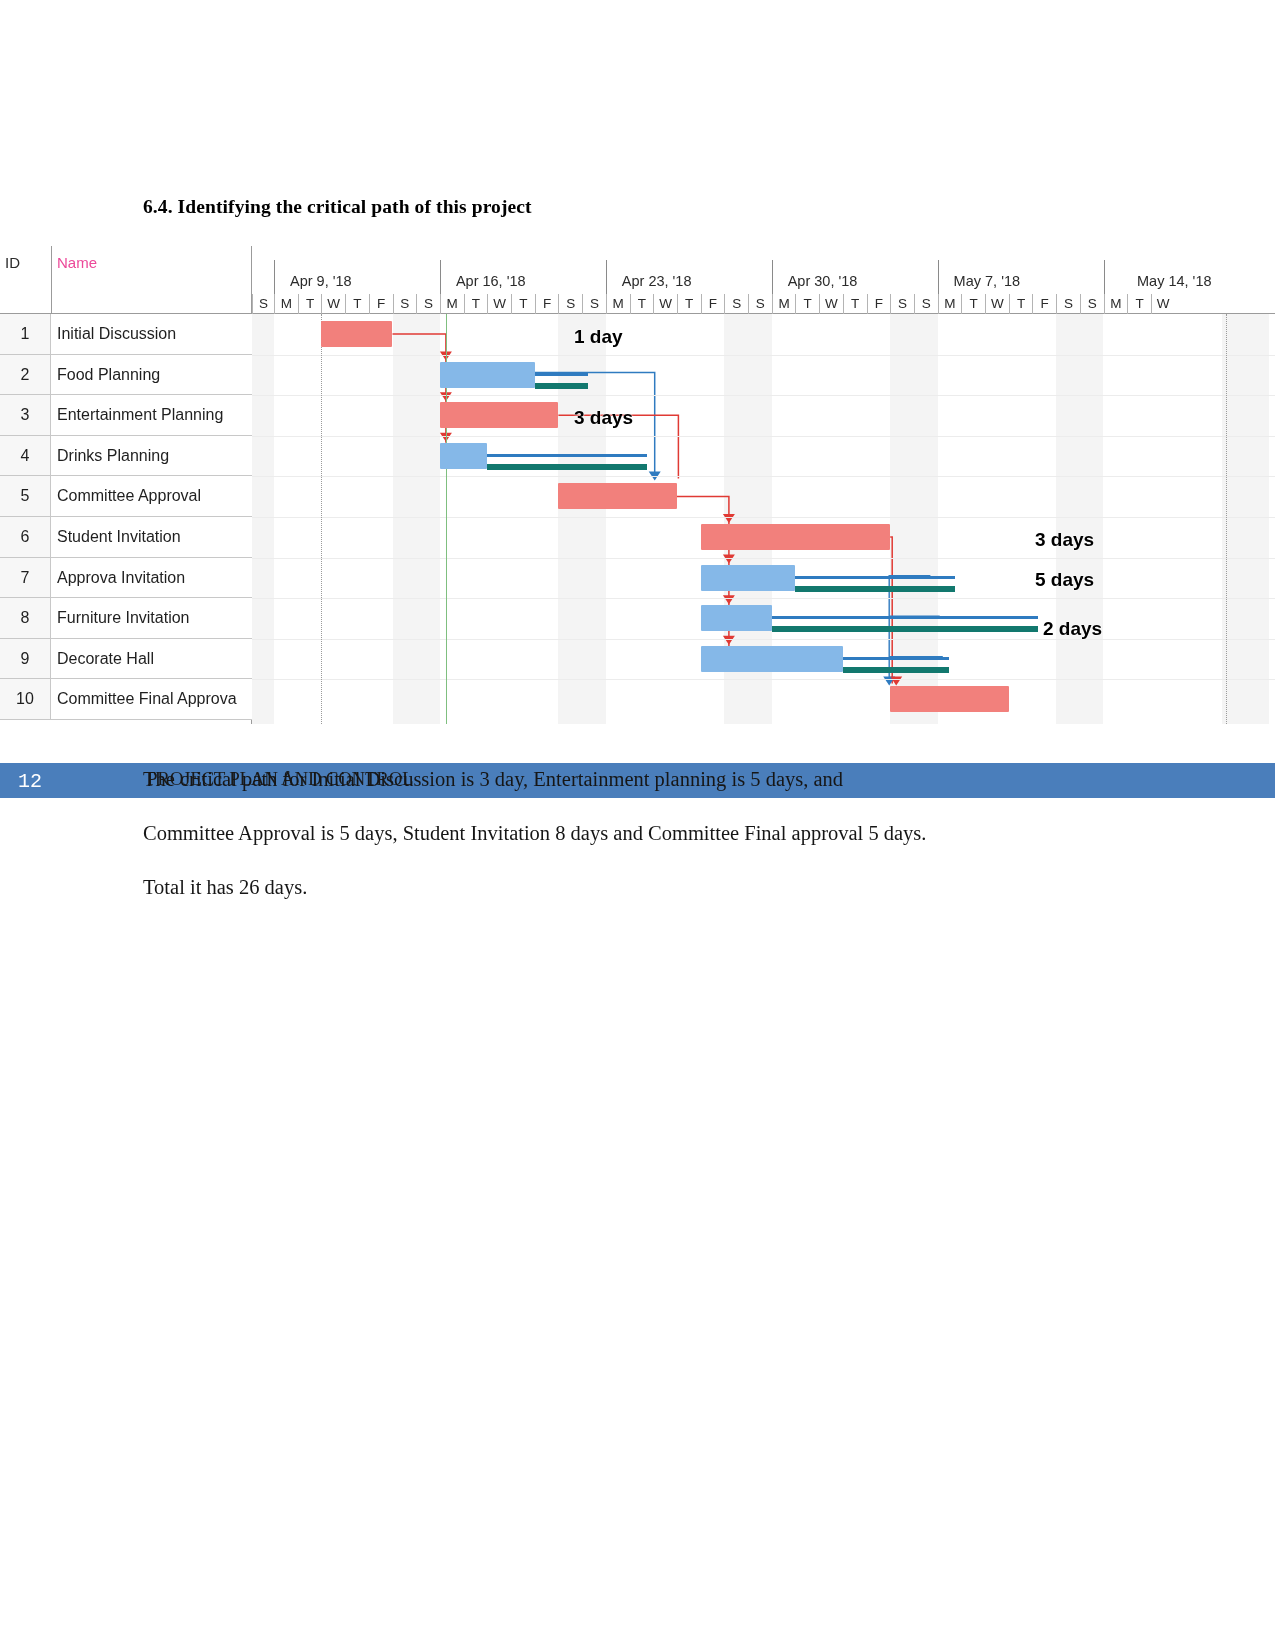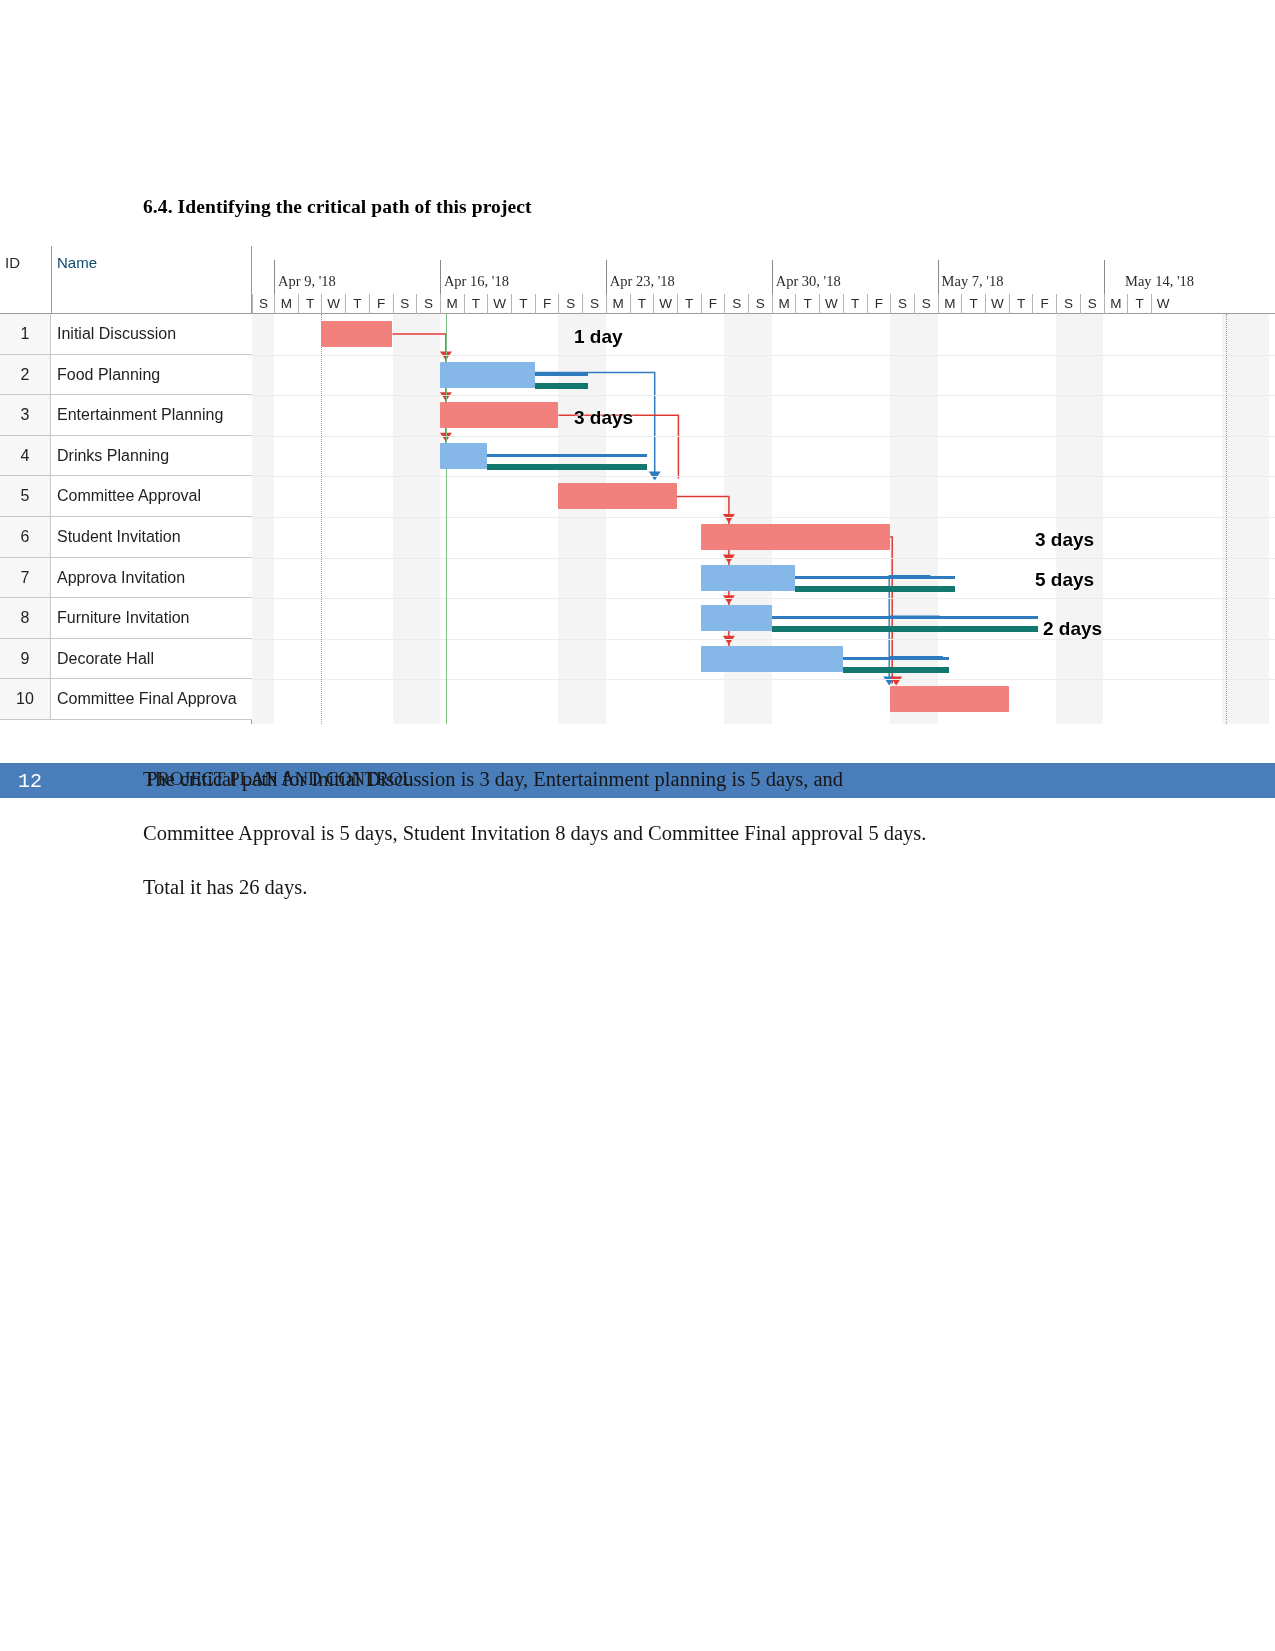--- a/index.html
+++ b/index.html
@@ -61,21 +61,21 @@
   .grid-head .h-id {
     position: absolute;
     left: 5px; top: 8px;
     font-size: 15px;
     color: #2b2b2b;
   }
   .grid-head .h-name {
     position: absolute;
     left: 57px; top: 8px;
     font-size: 15px;
-    color: #0c4a6e;
+    color: #ec4899;
   }
   .grid-head .vdiv {
     position: absolute;
     left: 51px; top: 0; width: 1px; height: 68px;
     background: #9b9b9b;
   }
   .grid-rows {
     position: absolute;
     left: 0; top: 68px;
     width: 252px;
@@ -125,22 +125,21 @@
     width: 1023px; height: 68px;
     box-sizing: border-box;
     border-bottom: 1px solid #9b9b9b;
   }
   .wk-label {
     position: absolute;
     top: 27px;
     font-size: 14.5px;
     color: #2b2b2b;
     white-space: nowrap;
-    padding-left: 4px;
-    font-family: Liberation Serif, serif;
+    padding-left: 16px;
   }
   .wk-tick {
     position: absolute;
     top: 14px;
     width: 1px;
     height: 54px;
     background: #8a8a8a;
   }
   .day-cell {
     position: absolute;

